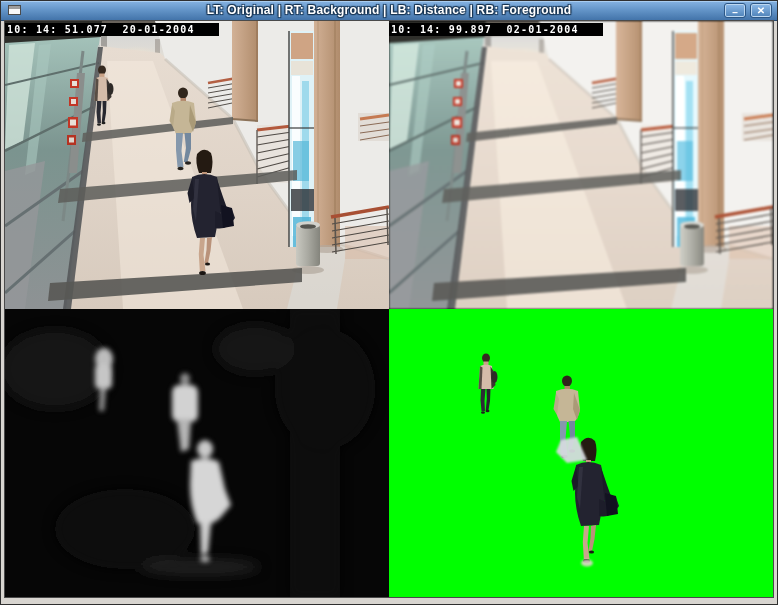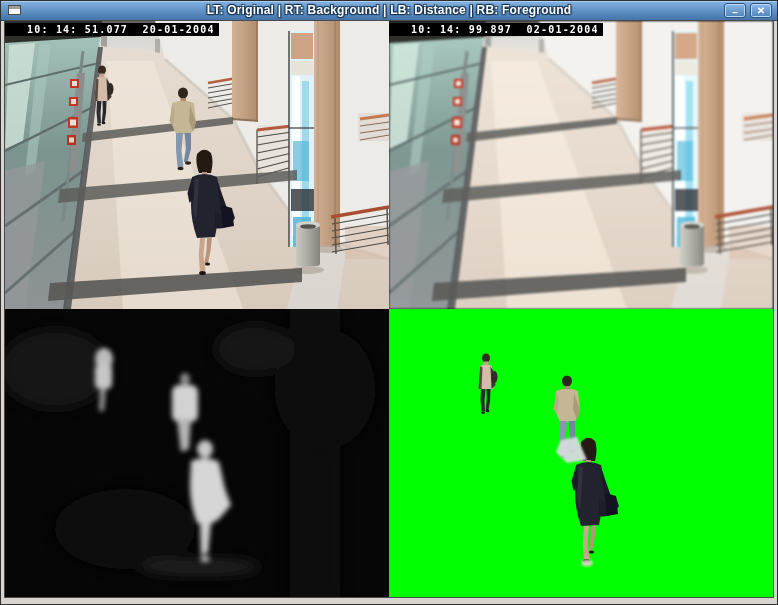--- a/index.html
+++ b/index.html
@@ -47,21 +47,21 @@
   .q-orig{ left:0;   top:0; }
   .q-bg  { left:384px; top:0; }
   .q-dist{ left:0;   top:288px; background:#060606; }
   .q-fg  { left:384px; top:288px; }
   .quad svg{ display:block; width:384px; height:288px; }
   .q-bg svg{ filter:blur(0.8px) brightness(1.03); }
   .timestamp{
     position:absolute; left:0; top:2px; width:214px; height:13px;
     background:var(--timestamp-bg,#000); color:var(--timestamp-fg,#fff);
     font-family:"DejaVu Sans Mono", monospace; font-size:10px; font-weight:bold;
-    line-height:13px; letter-spacing:1.2px; padding-left:22px; box-sizing:border-box;
+    line-height:13px; letter-spacing:1.2px; padding-left:2px; box-sizing:border-box;
     white-space:pre; overflow:hidden;
   }
   .defs-holder{ position:absolute; width:0; height:0; overflow:hidden; }
 </style>
 </head>
 <body>
 
 <svg class="defs-holder" aria-hidden="true">
   <defs>
     <linearGradient id="floorG" x1="0" y1="0" x2="0" y2="1">

